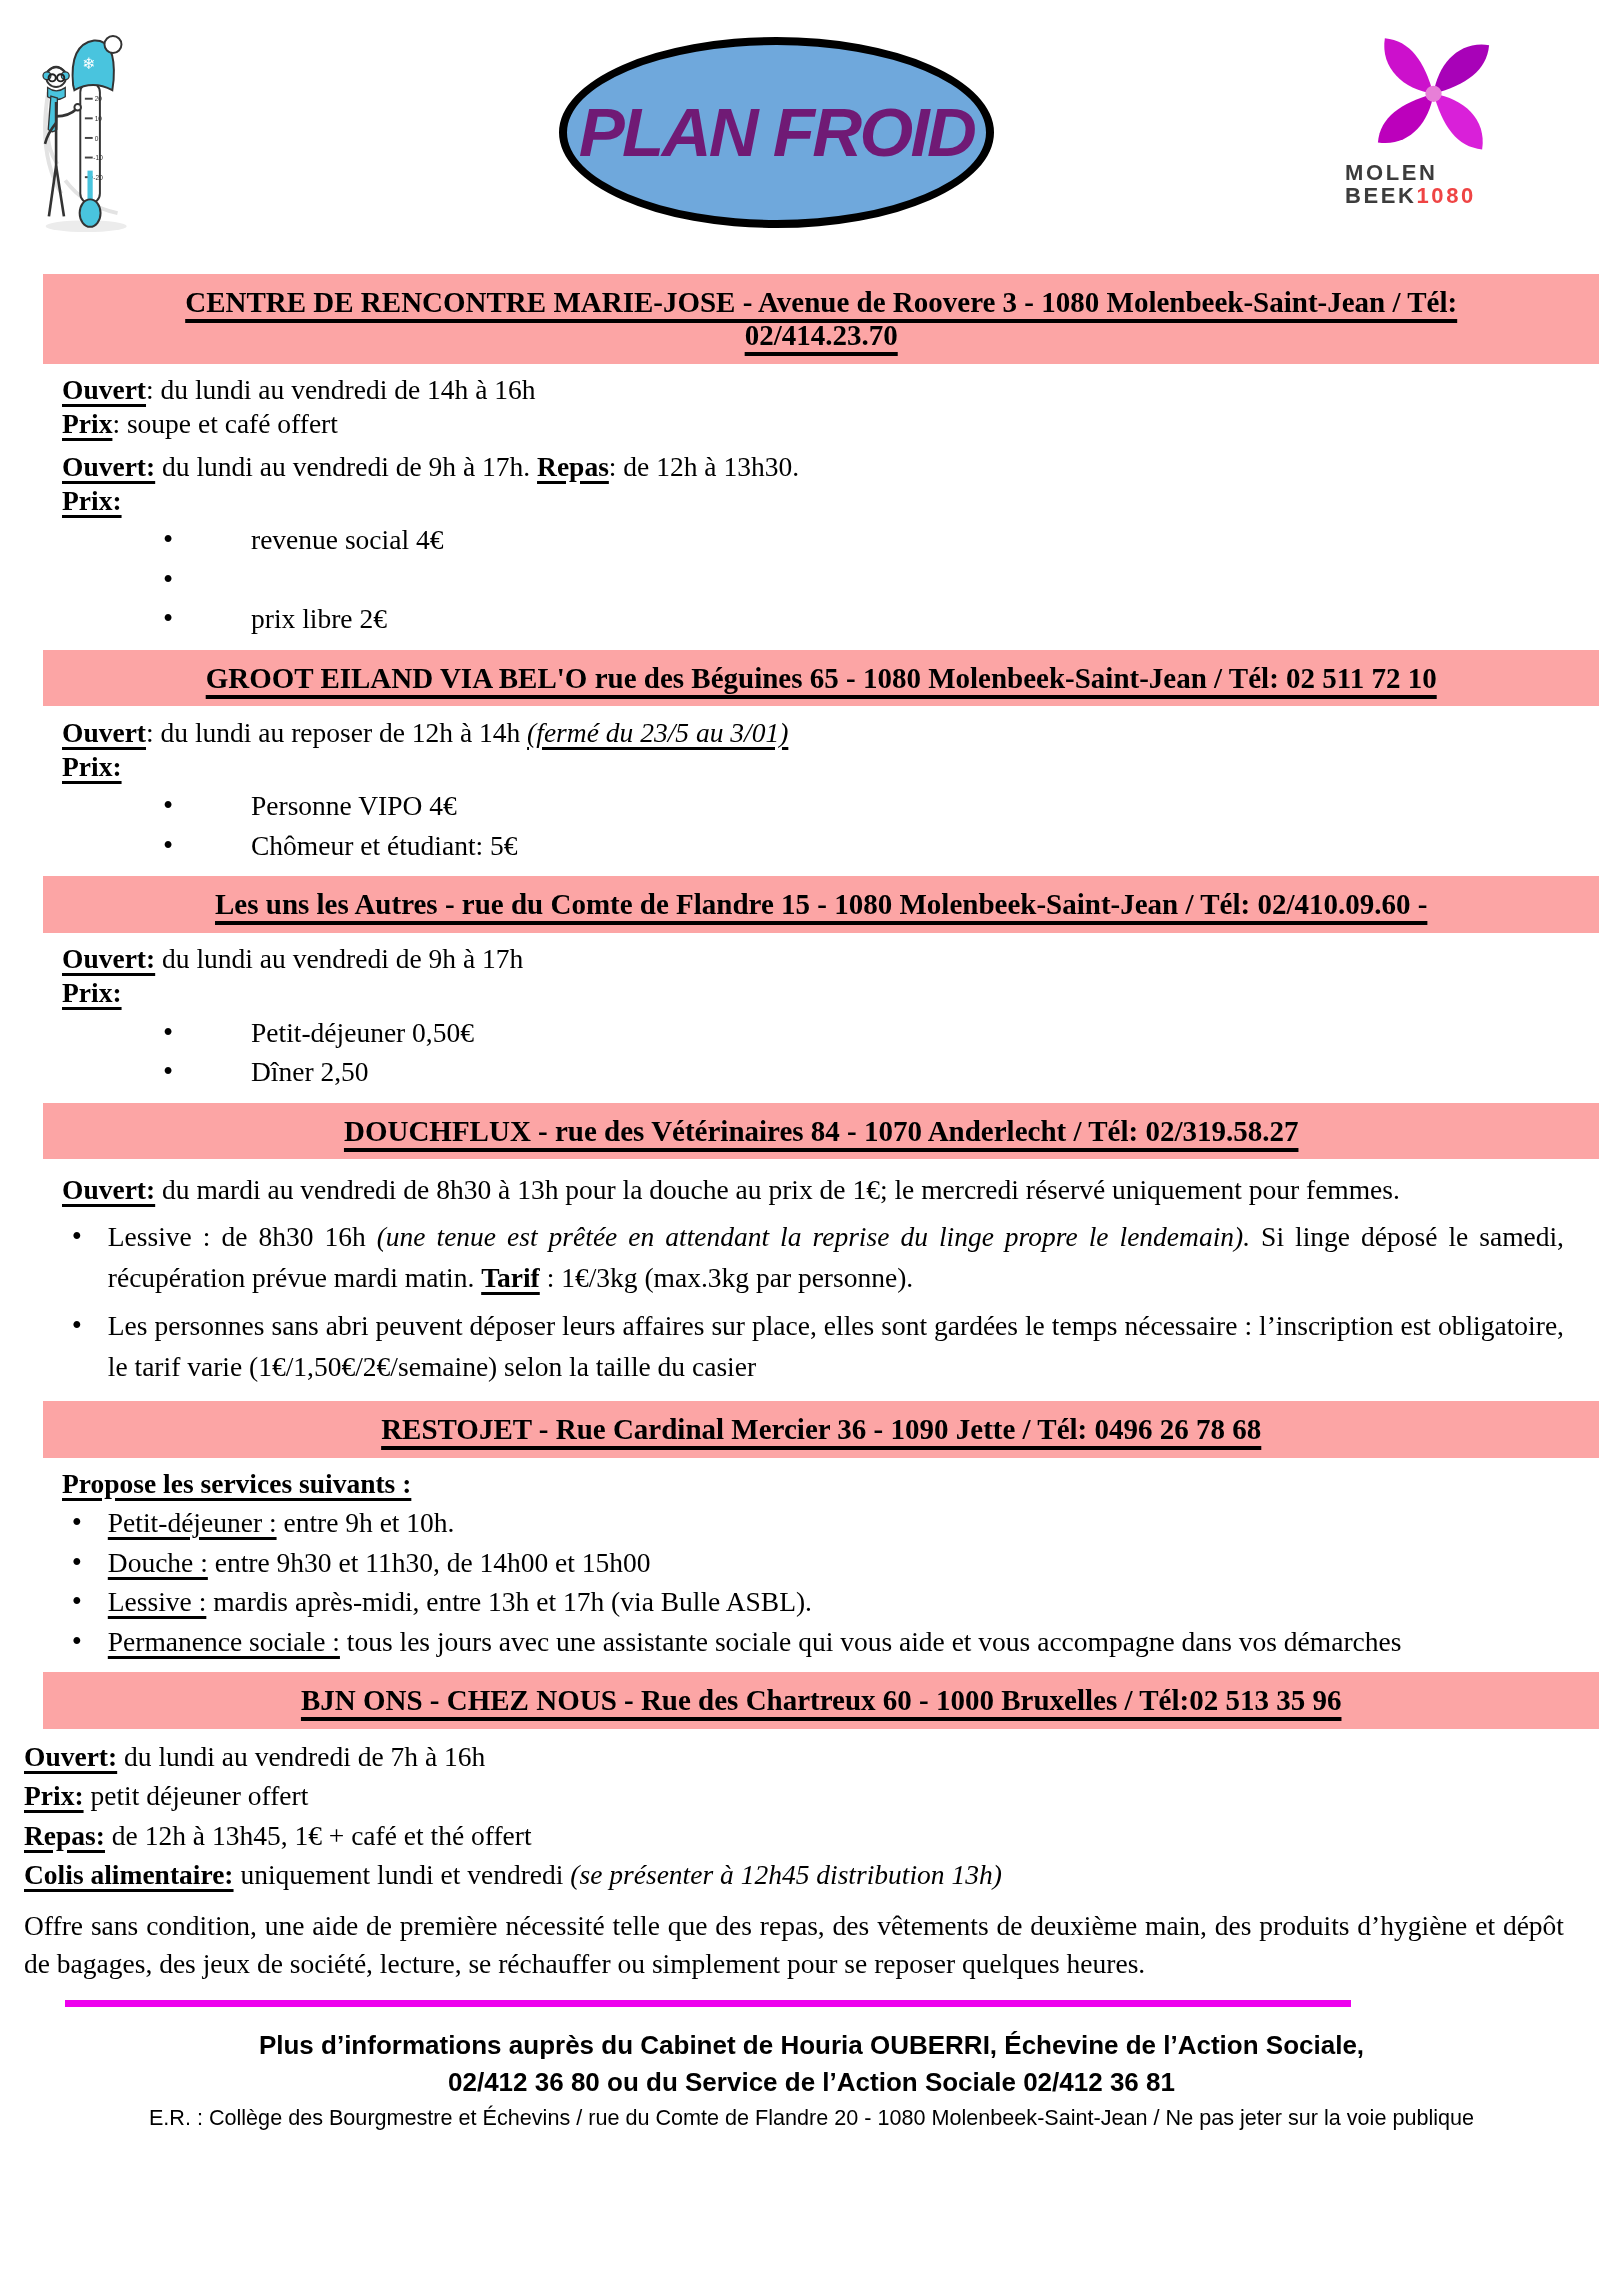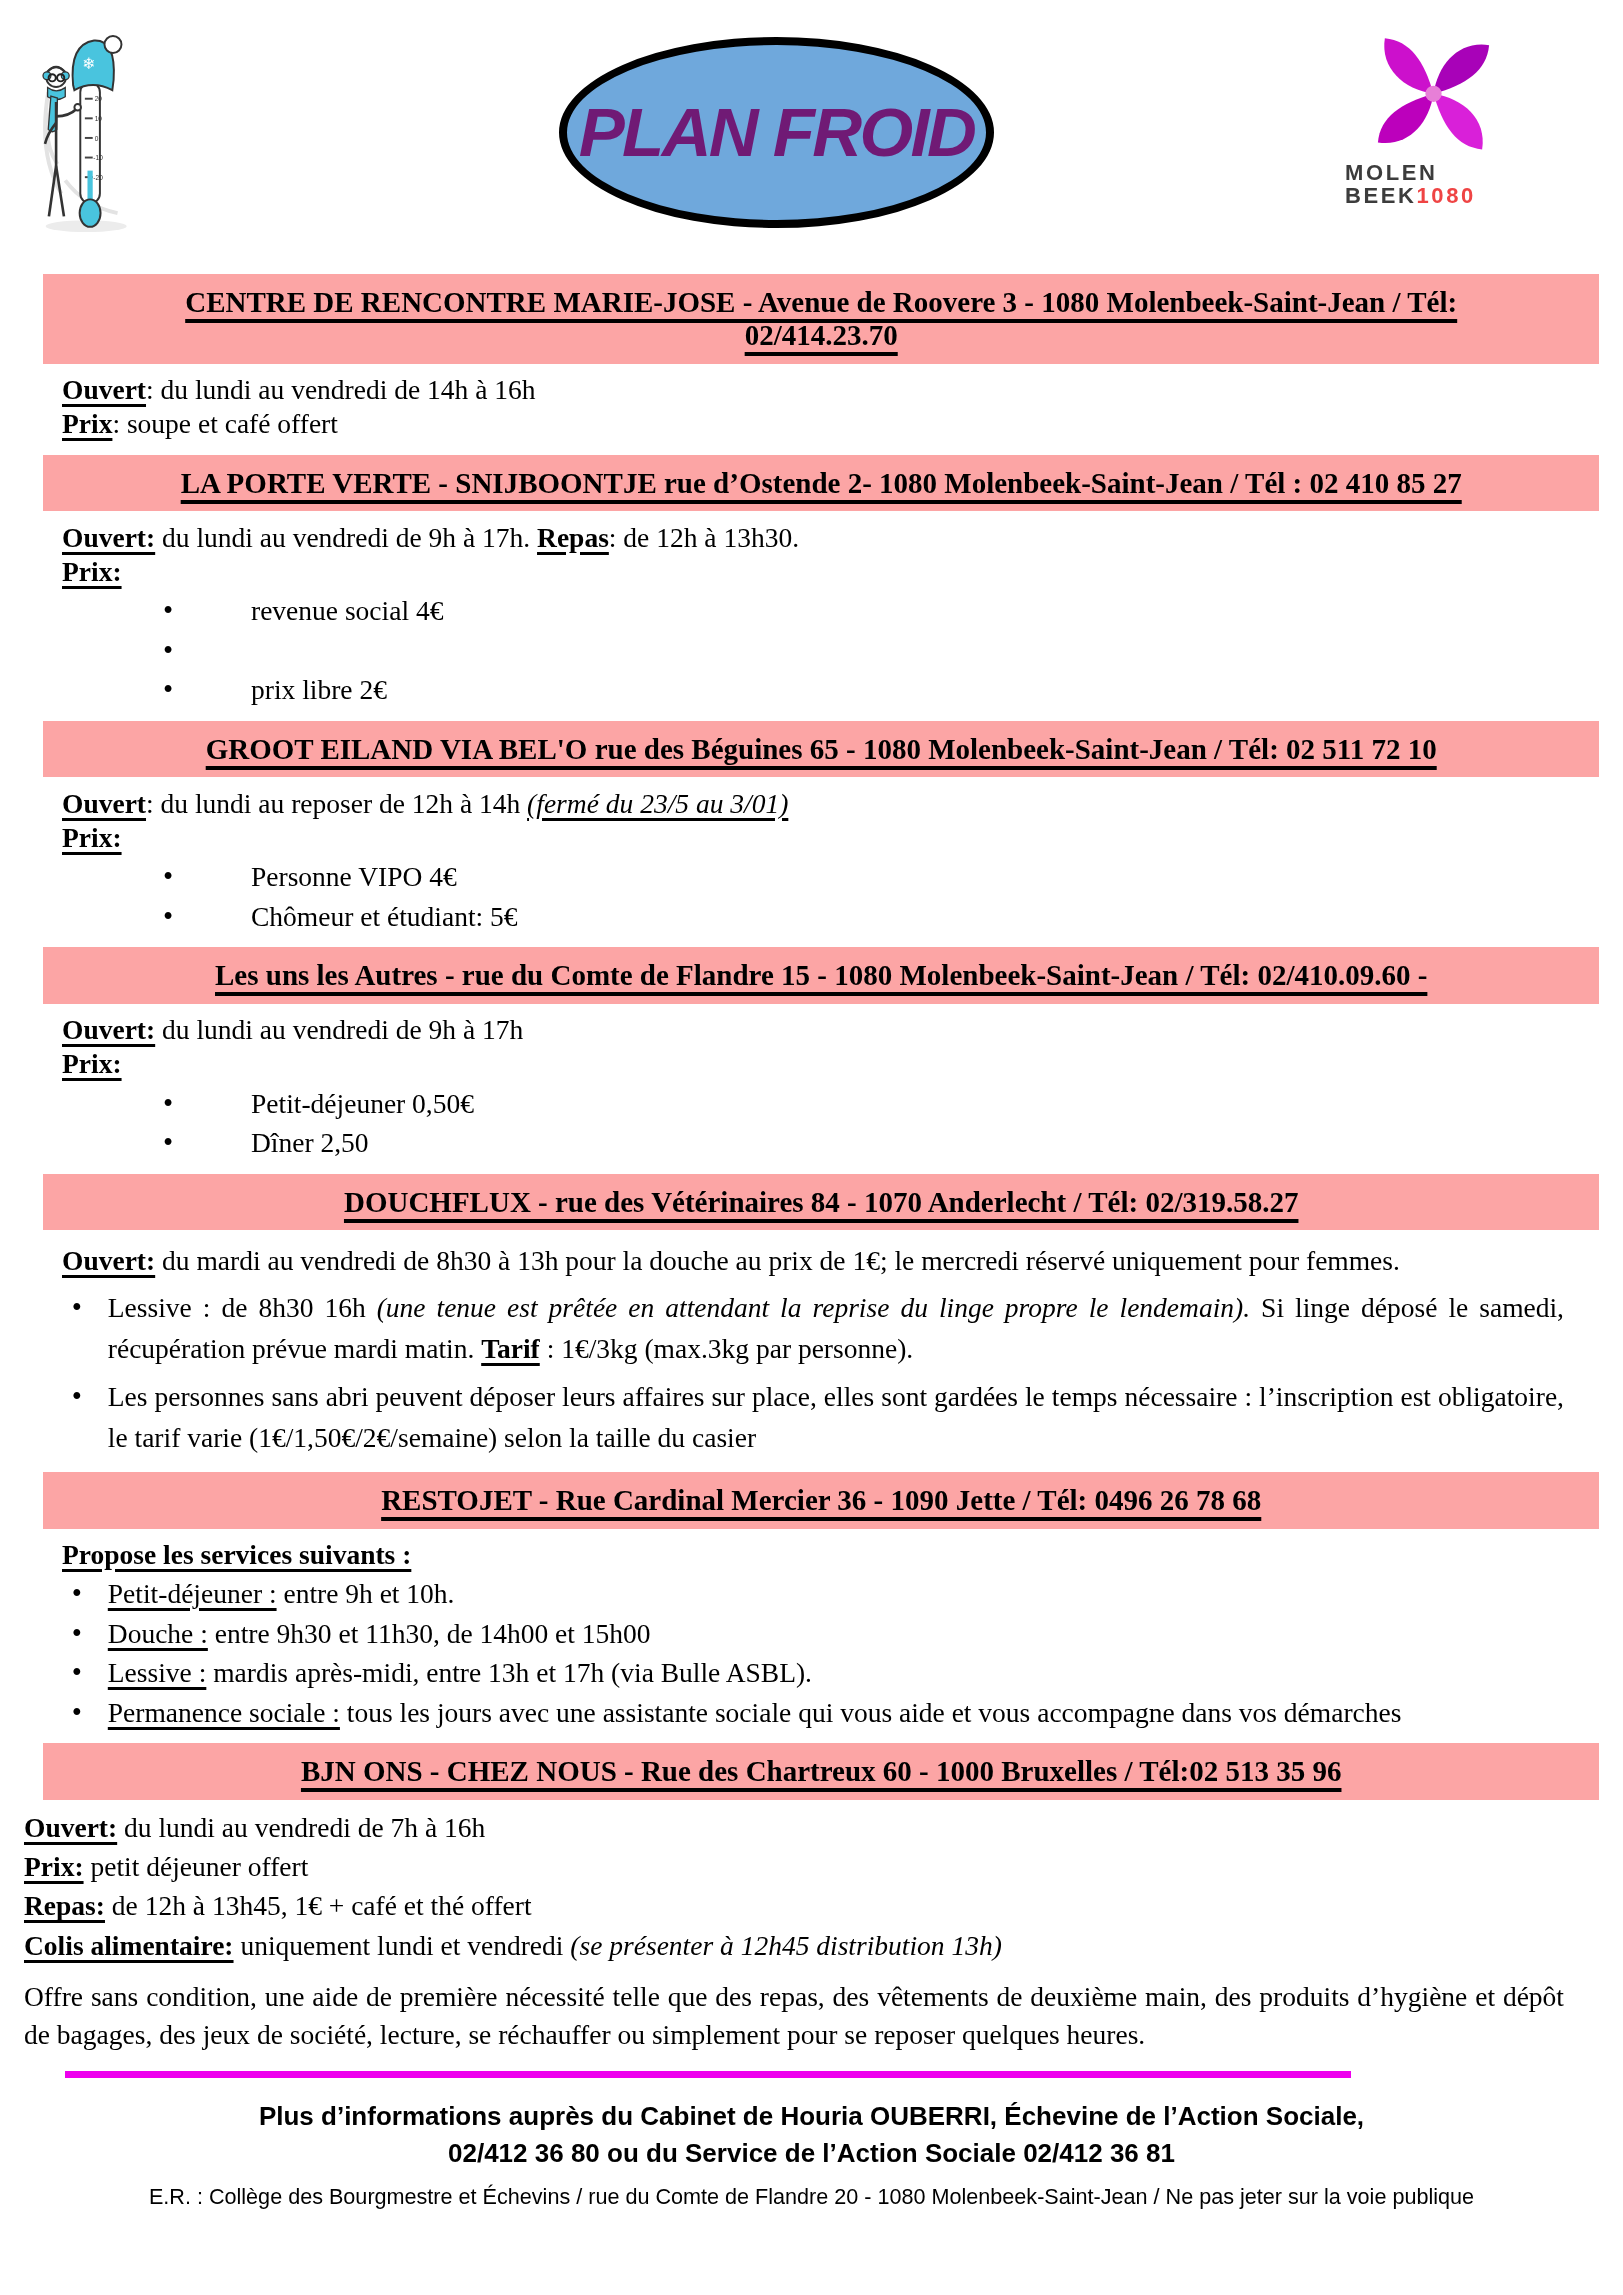--- a/index.html
+++ b/index.html
@@ -48,21 +48,21 @@
   .bullet { display:flex; align-items:flex-start; margin:6.5px 0; }
   .b-dot { flex:none; font-size:29px; }
   .big .b-dot   { margin-left:101px; width:88px; }
   .small .b-dot { margin-left:9.8px;  width:36px;  }
   .b-text { flex:1; }
 
   
   .divider { margin:17px 0 0 65px; width:1286px; height:7.2px; background:#ee00ee; }
   .footer { margin-top:19.6px; text-align:center; font-family:"Liberation Sans", sans-serif; }
   .footer .f-bold { font-weight:bold; font-size:26px; line-height:37px; }
-  .footer .f-small { font-size:21.6px; line-height:30px; margin-top:10px; }
+  .footer .f-small { font-size:21.6px; line-height:30px; margin-top:2px; }
 </style>
 </head>
 <body>
 
 <div class="page">
 
   <div class="top">
 
     <div class="cartoon">
       <svg width="95" height="219" viewBox="0 0 145 335">
@@ -128,23 +128,20 @@
     <div class="bar twoline">
       <span class="hdr">CENTRE DE RENCONTRE MARIE-JOSE - Avenue de Roovere 3 - 1080 Molenbeek-Saint-Jean / Tél: 02/414.23.70</span>
     </div>
     <div class="body-block">
       <div class="line"><span class="lbl">Ouvert</span><span>: du lundi au vendredi de 14h à 16h</span></div>
       <div class="line"><span class="lbl">Prix</span><span>: soupe et café offert</span></div>
     </div>
   </section>
 
   <section>
-    <div class="bar">
-      <span class="hdr">LA PORTE VERTE -  SNIJBOONTJE rue d’Ostende 2- 1080 Molenbeek-Saint-Jean / Tél : 02 410 85 27</span>
-    </div>
     <div class="body-block">
       <div class="line"><span class="lbl">Ouvert:</span><span> du lundi au vendredi de 9h à 17h. </span><span class="lbl">Repas</span><span>: de 12h à 13h30.</span></div>
       <div class="line"><span class="lbl">Prix:</span></div>
       <div class="bullet big">
           <span class="b-dot">•</span>
           <span class="b-text">revenue social 4€</span>
         </div>
       <div class="bullet big">
           <span class="b-dot">•</span>
         </div>

